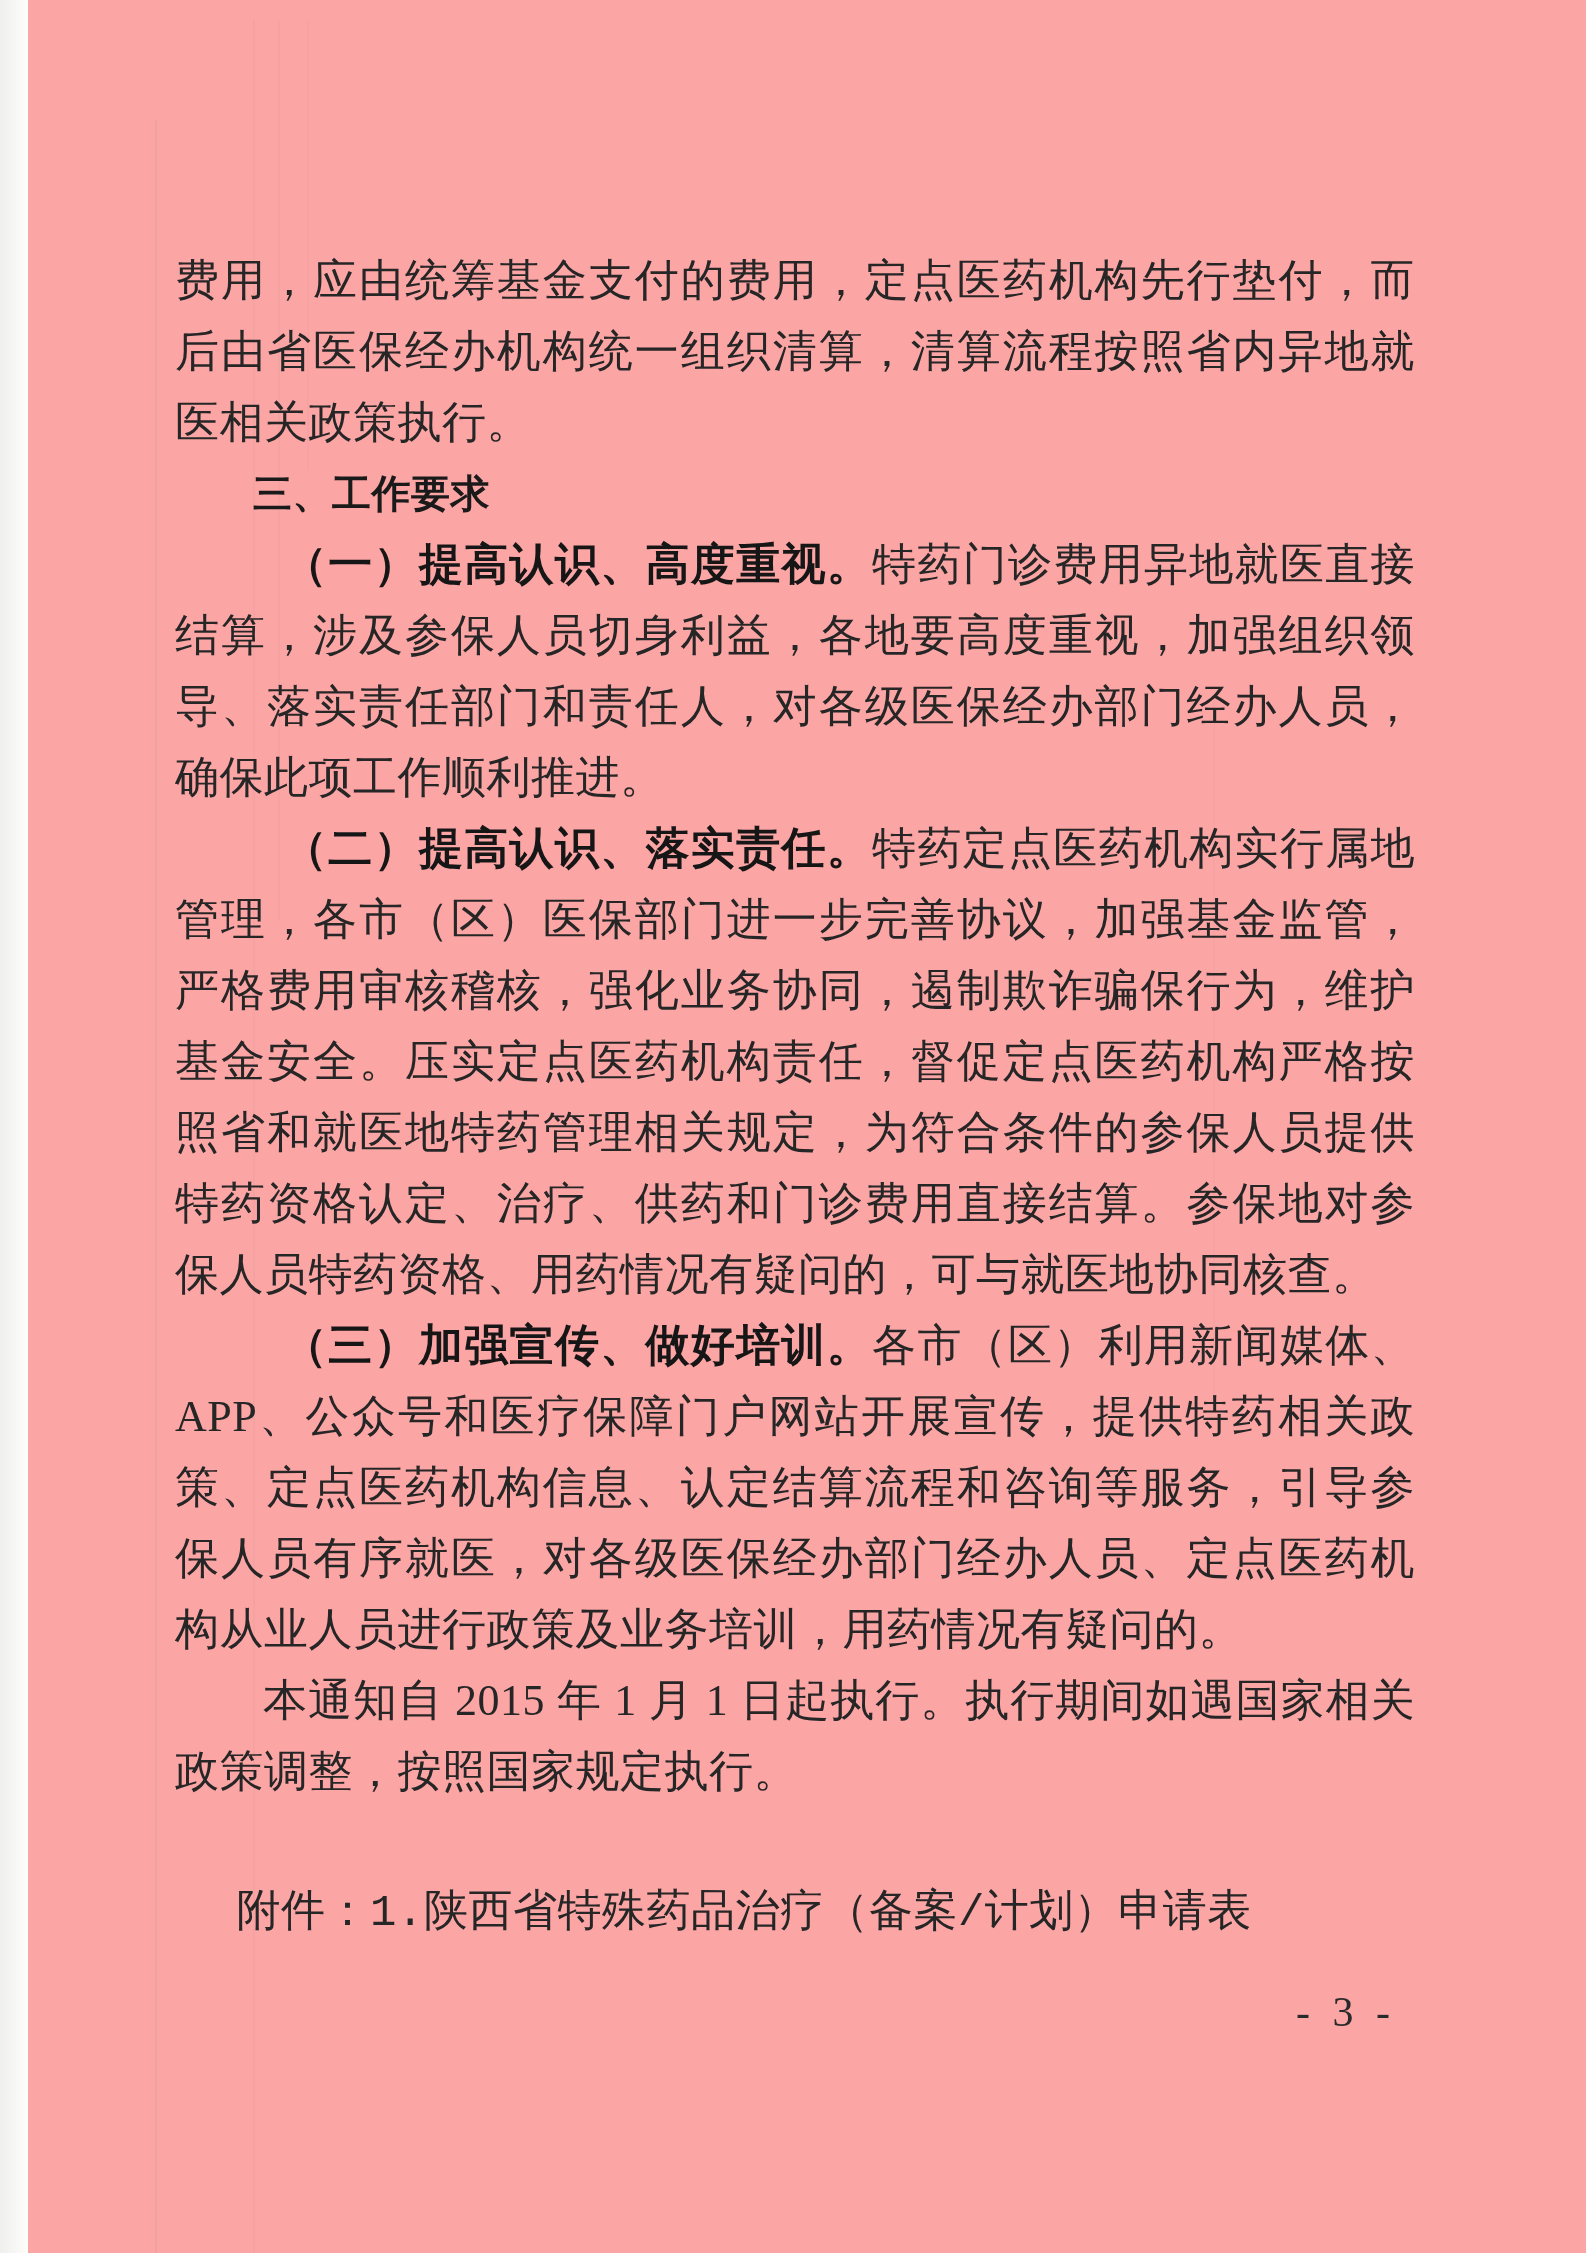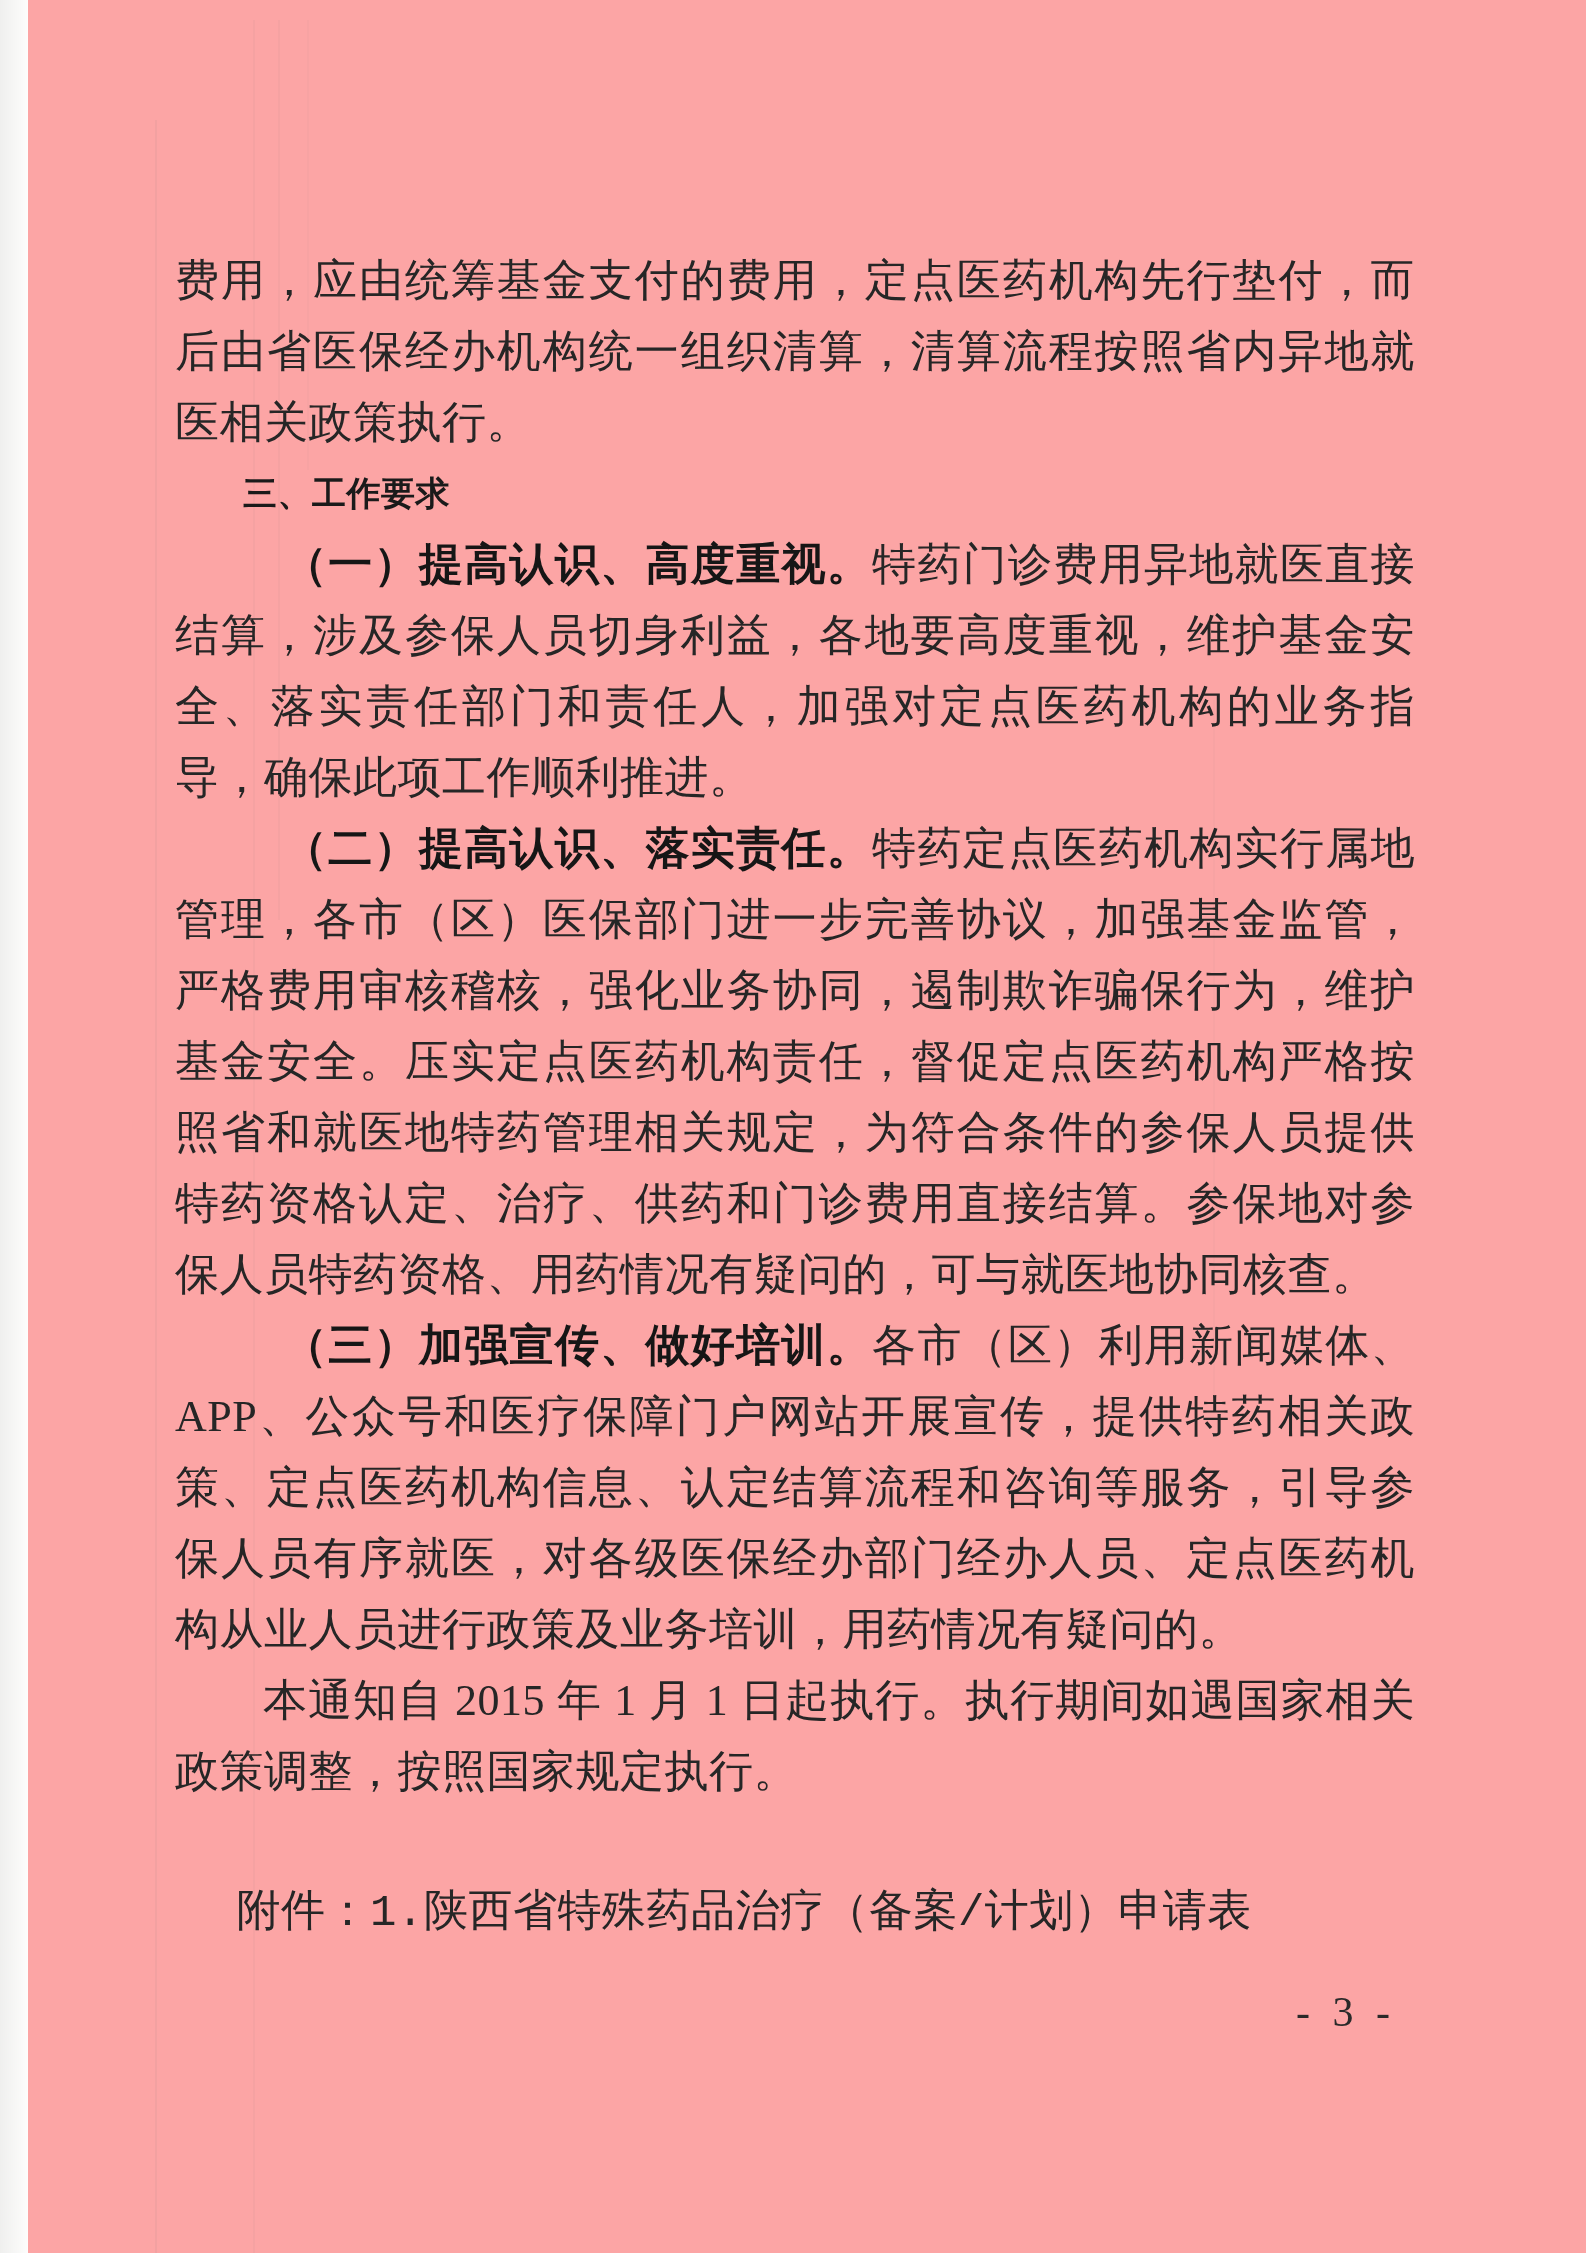--- a/index.html
+++ b/index.html
@@ -46,21 +46,21 @@
     text-align: justify;
   }
   .content p { margin: 0; }
   .para-indent { text-indent: 2em; }
   .no-indent   { text-indent: 0; }
   .section-heading {
     text-indent: 2em;
     font-family: "Liberation Sans", "DejaVu Sans", sans-serif;
     font-weight: bold;
     color: #1a1a1a;
-    font-size: 34px;
+    font-size: 39px;
   }
   .lead-bold {
     font-weight: bold;
     color: #161616;
     margin-left: 20px;
   }
   .attachment {
     margin-top: 71px !important;
     text-indent: 1.4em;
     text-align: left;
@@ -87,21 +87,21 @@
   <div class="scan-line l3"></div>
   <div class="scan-line l4"></div>
   <div class="scan-line l5"></div>
 
   <div class="content">
 
     <p class="no-indent">费用，应由统筹基金支付的费用，定点医药机构先行垫付，而后由省医保经办机构统一组织清算，清算流程按照省内异地就医相关政策执行。</p>
 
     <p class="section-heading">三、工作要求</p>
 
-    <p class="para-indent"><span class="lead-bold">（一）提高认识、高度重视。</span><span>特药门诊费用异地就医直接结算，涉及参保人员切身利益，各地要高度重视，维护基金安全、落实责任部门和责任人，加强对定点医药机构的业务指导，确保此项工作顺利推进。</span></p>
+    <p class="para-indent"><span class="lead-bold">（一）提高认识、高度重视。</span><span>特药门诊费用异地就医直接结算，涉及参保人员切身利益，各地要高度重视，加强组织领导、落实责任部门和责任人，对各级医保经办部门经办人员，确保此项工作顺利推进。</span></p>
 
     <p class="para-indent"><span class="lead-bold">（二）提高认识、落实责任。</span><span>特药定点医药机构实行属地管理，各市（区）医保部门进一步完善协议，加强基金监管，严格费用审核稽核，强化业务协同，遏制欺诈骗保行为，维护基金安全。压实定点医药机构责任，督促定点医药机构严格按照省和就医地特药管理相关规定，为符合条件的参保人员提供特药资格认定、治疗、供药和门诊费用直接结算。参保地对参保人员特药资格、用药情况有疑问的，可与就医地协同核查。</span></p>
 
     <p class="para-indent"><span class="lead-bold">（三）加强宣传、做好培训。</span><span>各市（区）利用新闻媒体、APP、公众号和医疗保障门户网站开展宣传，提供特药相关政策、定点医药机构信息、认定结算流程和咨询等服务，引导参保人员有序就医，对各级医保经办部门经办人员、定点医药机构从业人员进行政策及业务培训，用药情况有疑问的。</span></p>
 
     <p class="para-indent">本通知自 2015 年 1 月 1 日起执行。执行期间如遇国家相关政策调整，按照国家规定执行。</p>
 
     <p class="attachment">附件：1.陕西省特殊药品治疗（备案/计划）申请表</p>
 
   </div>

